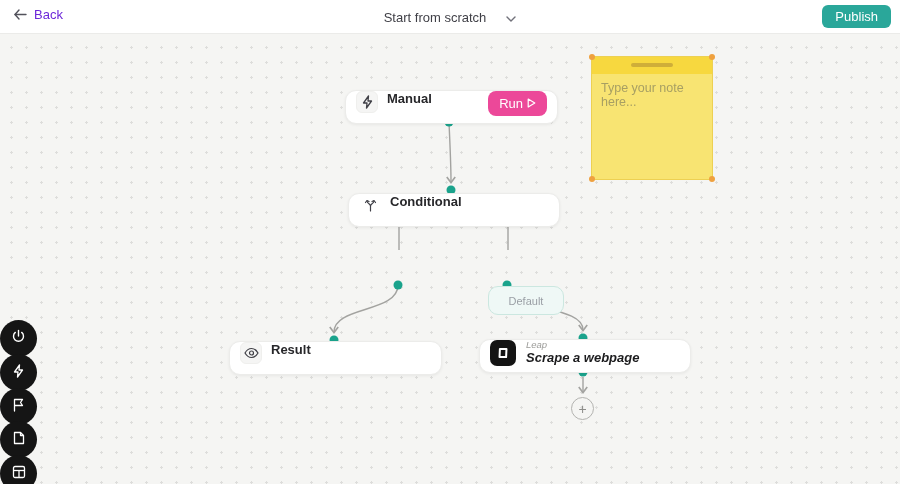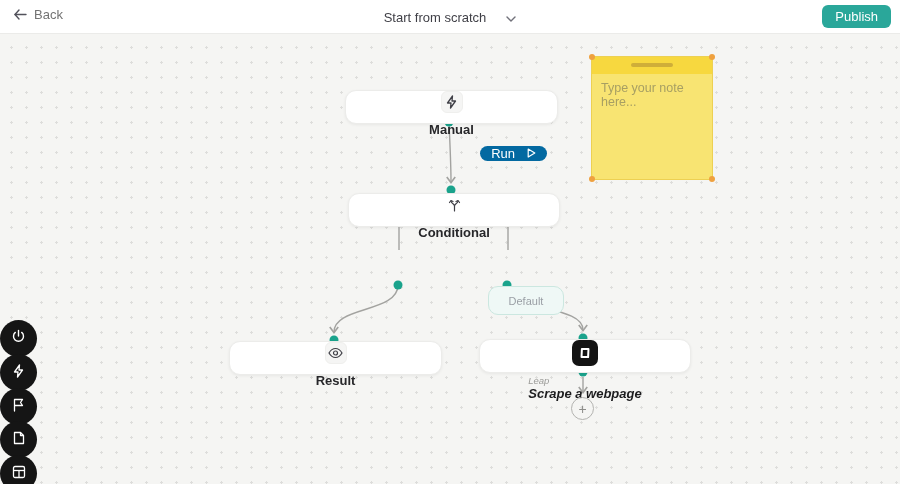--- a/index.html
+++ b/index.html
@@ -3,51 +3,51 @@
 <meta charset="utf-8">
 <style>
   * { margin:0; padding:0; box-sizing:border-box; }
   html,body { width:900px; height:484px; overflow:hidden;
     font-family:"Liberation Sans", sans-serif; background:#fff; }
 
   
   .topbar { position:absolute; left:0; top:0; width:900px; height:34px;
     background:#ffffff; border-bottom:1px solid #ebebe9; z-index:30; }
   .back-btn { position:absolute; left:14px; top:7px; display:flex; align-items:center;
-    gap:7px; color:#737373; font-size:13px; cursor:pointer; }
+    gap:7px; color:#6d28d9; font-size:13px; cursor:pointer; }
   .back-btn svg { display:block; }
   .title-wrap { position:absolute; left:0; right:0; top:0; height:34px;
     display:flex; align-items:center; justify-content:center; gap:8px; pointer-events:none; }
   .title-wrap .inner { display:flex; align-items:center; gap:20px; pointer-events:auto; cursor:pointer; }
   .doc-title { font-size:13px; color:#3f3f46; }
   .publish-btn { position:absolute; right:9px; top:5px; height:23px; padding:0 13px;
     background:#2aa79a; color:#ffffff; font-size:13px; border:none; border-radius:6px;
     display:flex; align-items:center; cursor:pointer; }
 
   
   .canvas { position:absolute; left:0; top:34px; width:900px; height:450px;
     background-color:#f5f5f3;
     background-image:radial-gradient(#dddddb 1px, transparent 1.1px);
     background-size:15px 15px; background-position:4px 6px; }
 
   .edges { position:absolute; left:0; top:0; width:900px; height:450px; }
 
   
   .node { position:absolute; background:#ffffff; border:1px solid #ececea;
     border-radius:11px; box-shadow:0 1px 3px rgba(20,20,20,.06);
-    display:flex; align-items:center; padding:0 10px; gap:9px; cursor:pointer;flex-direction:column; }
+    display:flex; padding:0 10px; gap:9px; cursor:pointer; }
   .node-label { font-size:13px; font-weight:600; color:#27272a; white-space:nowrap; }
   .chip { width:22px; height:22px; border-radius:6px; background:#f5f5f4;
     border:1px solid #efefed; display:flex; align-items:center; justify-content:center; flex:0 0 auto; }
   .chip.bare { background:transparent; border-color:transparent; }
   .chip svg { display:block; }
 
-  .run-btn { margin-left:auto; height:25px; padding:0 11px; background:#0369a1;
+  .run-btn { margin-left:auto; height:25px; padding:0 11px; background:#ec4899;
     color:#fff; font-size:13px; border:none; border-radius:8px;
-    display:flex; align-items:center; gap:12px; cursor:pointer; }
+    display:flex; align-items:center; gap:4px; cursor:pointer; }
 
   .leap-icon { width:26px; height:26px; border-radius:7px; background:#141414;
     display:flex; align-items:center; justify-content:center; flex:0 0 auto; }
   .leap-texts { display:flex; flex-direction:column; line-height:1.15; }
   .leap-app { font-size:9.5px; color:#9b9b98; }
   .leap-action { font-size:13px; font-weight:700; color:#1c1c1e; white-space:nowrap; }
 
   
   .pill { position:absolute; width:76px; height:29px; background:#eff8f6;
     border:1px solid #cbe7e0; border-radius:10px; display:flex; align-items:center;

